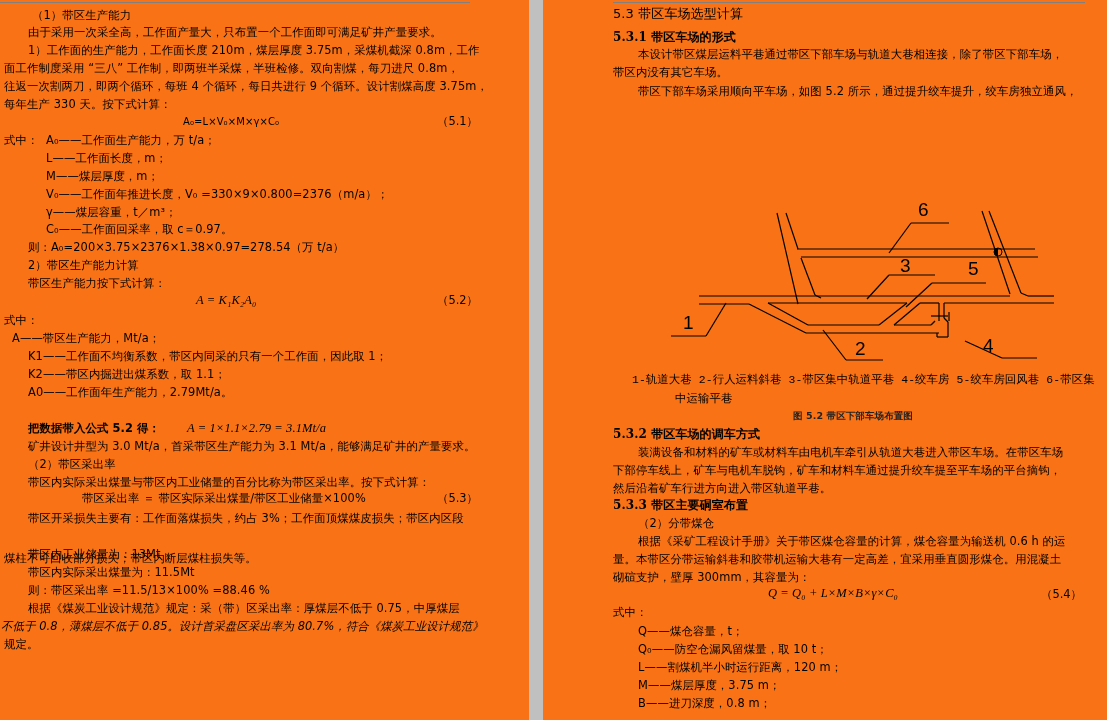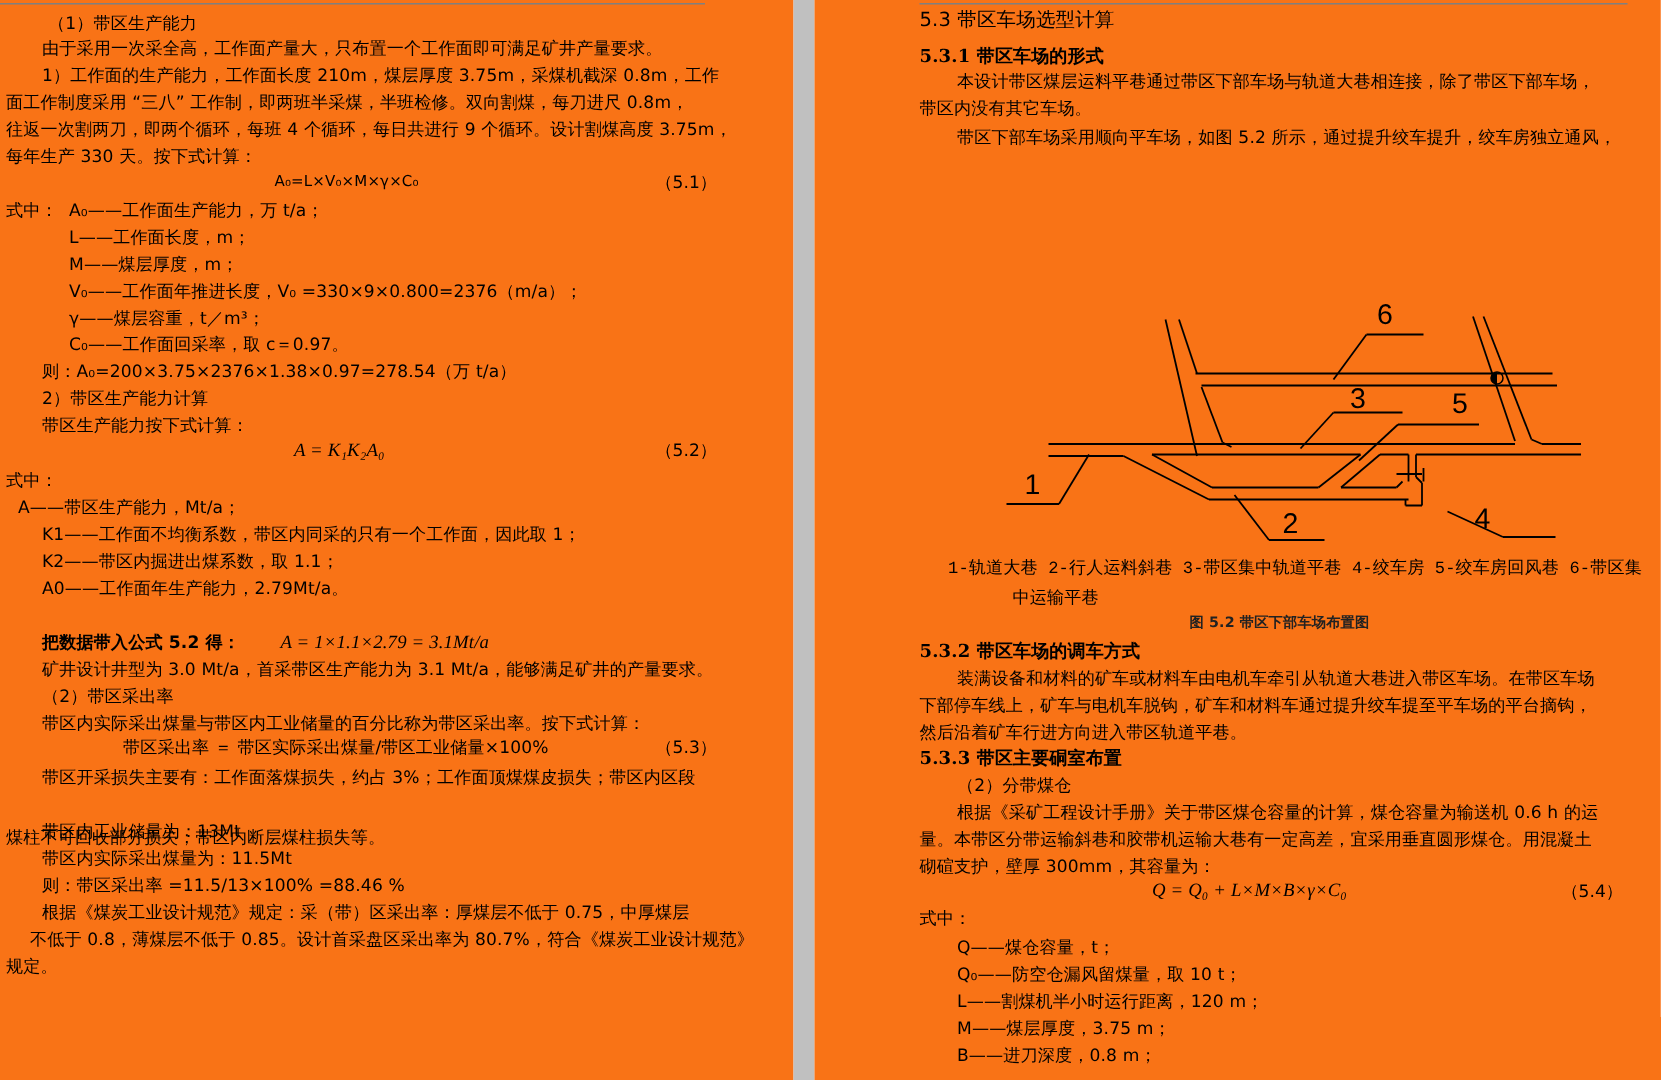--- a/index.html
+++ b/index.html
@@ -67,21 +67,21 @@
   <div class="ln" style="left:28px;top:475px;">带区内实际采出煤量与带区内工业储量的百分比称为带区采出率。按下式计算：</div>
   <div class="ln" style="left:82px;top:491px;">带区采出率 ＝ 带区实际采出煤量/带区工业储量×100%</div>
   <div class="eqnum" style="left:437px;top:491px;">（5.3）</div>
 
   <div class="ln" style="left:28px;top:511px;">带区开采损失主要有：工作面落煤损失，约占 3%；工作面顶煤煤皮损失；带区内区段</div>
   <div class="ln" style="left:4px;top:551px;">煤柱不可回收部分损失；带区内断层煤柱损失等。</div>
   <div class="ln" style="left:28px;top:547px;">带区内工业储量为：13Mt</div>
   <div class="ln" style="left:28px;top:565px;">带区内实际采出煤量为：11.5Mt</div>
   <div class="ln" style="left:28px;top:583px;">则：带区采出率  =11.5/13×100% =88.46 %</div>
   <div class="ln" style="left:28px;top:601px;">根据《煤炭工业设计规范》规定：采（带）区采出率：厚煤层不低于 0.75，中厚煤层</div>
-  <div class="ln" style="left:20px;top:619px;">不低于 0.8，薄煤层不低于 0.85。设计首采盘区采出率为 80.7%，符合《煤炭工业设计规范》</div>
+  <div class="ln" style="left:1px;top:619px;font-style:italic;">不低于 0.8，薄煤层不低于 0.85。设计首采盘区采出率为 80.7%，符合《煤炭工业设计规范》</div>
   <div class="ln" style="left:4px;top:637px;">规定。</div>
 </div>
 
 <div id="divider"></div>
 
 <div id="right-page" class="page">
   <div class="topline" style="left:70px;width:472px;"></div>
 
   <div class="ln h-sec" style="left:70px;top:7px;">5.3 带区车场选型计算</div>
   <div class="ln h-sub" style="left:70px;top:30px;text-align:center;">5.3.1 带区车场的形式</div>

